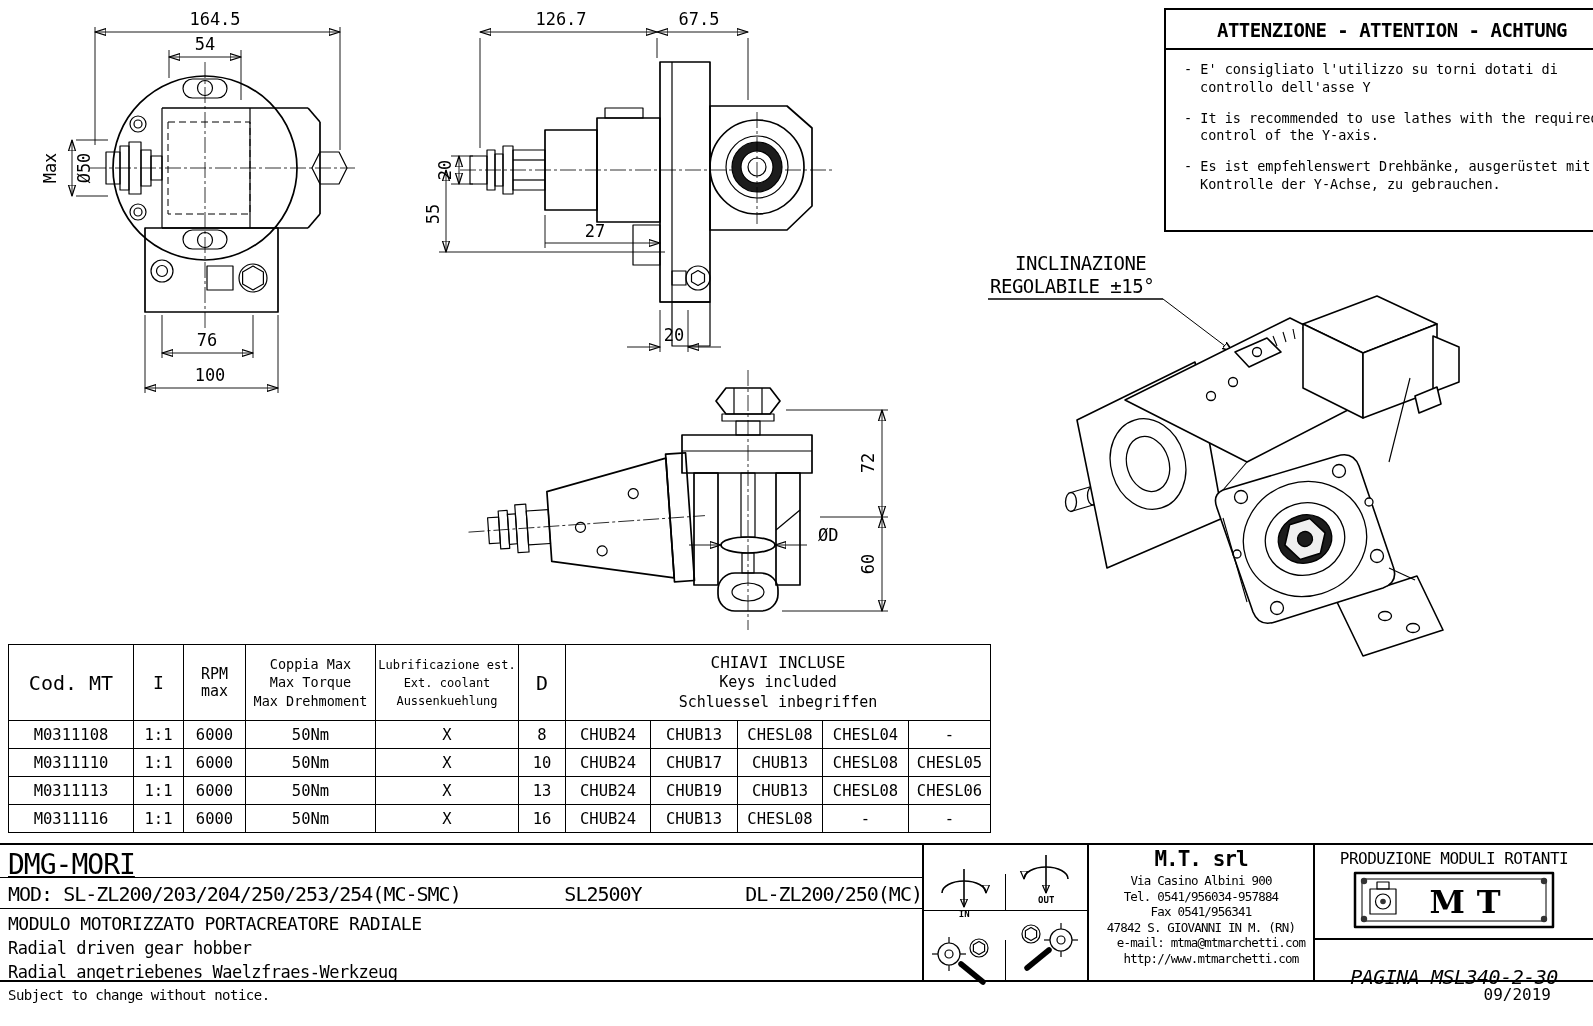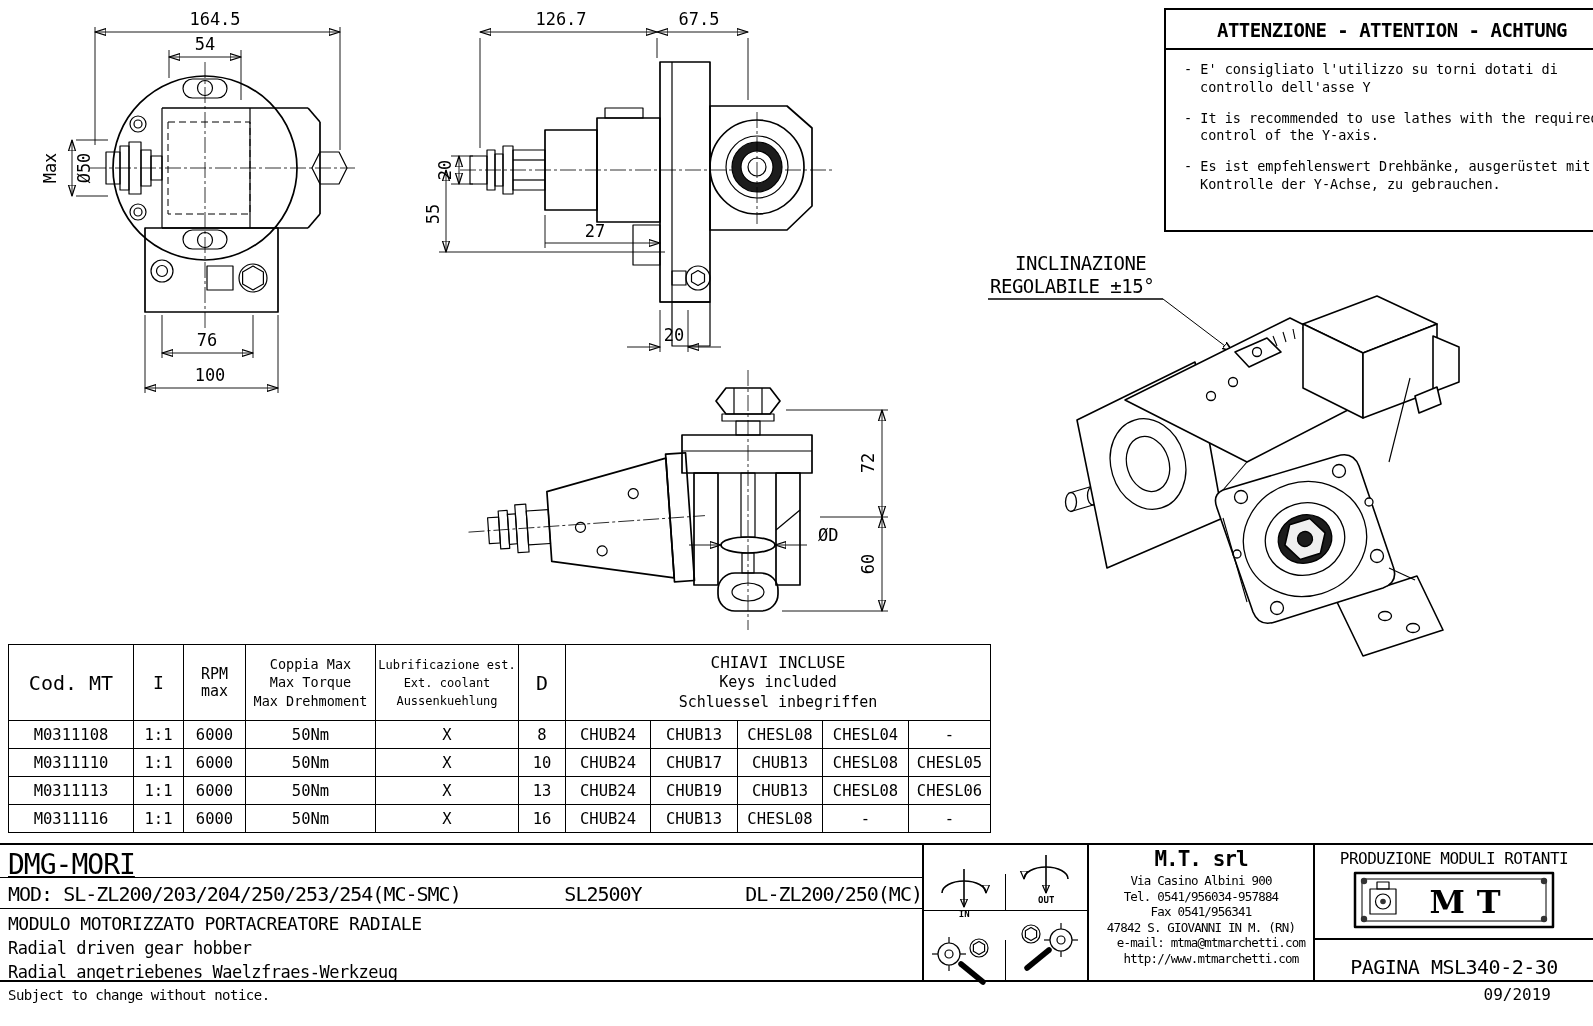--- a/index.html
+++ b/index.html
@@ -83,21 +83,21 @@
   .io-label { font-size:9px; font-weight:bold; margin-top:-2px; }
 
   .tb-company { position:absolute; left:1089px; top:0; width:226px; height:100%; border-right:2px solid #000; text-align:center; padding-top:2px; }
   .tb-company-name { font-size:21px; font-weight:bold; letter-spacing:-1px; margin-bottom:2px; }
   .tb-addr { font-size:12.5px; line-height:15.5px; letter-spacing:-0.8px; }
   .tb-addr-b { font-weight:normal;padding-left:20px; }
 
   .tb-right { position:absolute; left:1315px; top:0; width:278px; height:100%; }
   .tb-production { font-size:16px; text-align:center; padding-top:4px; letter-spacing:-0.5px; }
   .tb-logo-wrap { display:flex; justify-content:center; margin-top:3px; }
-  .tb-pagina { position:absolute; left:0; right:0; bottom:0; height:42px; border-top:2px solid #000; font-size:20px; text-align:center; padding-top:15px; letter-spacing:-0.5px; }
+  .tb-pagina { position:absolute; left:0; right:0; bottom:0; height:42px; border-top:2px solid #000; font-size:20px; text-align:center; padding-top:25px; letter-spacing:-0.5px;font-style:italic; }
 
   .footer-note { position:absolute; left:8px; top:987px; font-size:14px; letter-spacing:-0.5px; }
   .footer-date { position:absolute; right:42px; top:985px; font-size:16px; }
 </style>
 </head>
 <body>
 
 <div class="sheet">
 
   <svg style="left:10px; top:0;" width="420" height="420" viewBox="0 0 420 420">

